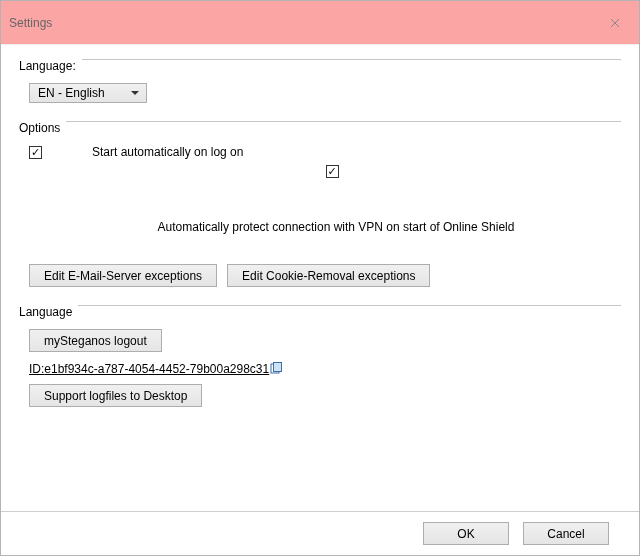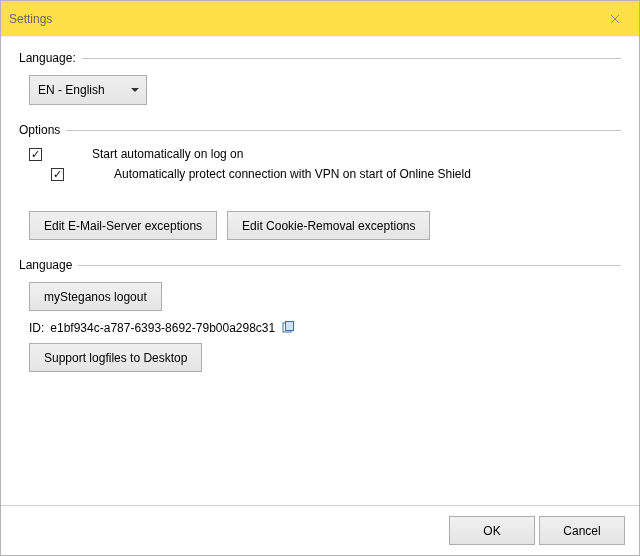--- a/index.html
+++ b/index.html
@@ -8,25 +8,25 @@
     font-family: "Segoe UI", Tahoma, sans-serif;
     font-size: 12px;
     color: #000;
     background: #fff;
     width: 640px;
     height: 556px;
     border: 1px solid #b3b3b3;
     position: relative;
   }
   .titlebar {
-    height: 36px;
+    height: 44px;
     display: flex;
     align-items: center;
     padding: 1px 8px;
-    background: #fde047;
+    background: #fca5a5;
     border-bottom: 1px solid #eee;
   }
   .titlebar .title {
     color: #666;
     font-size: 12px;
   }
   .titlebar .spacer { flex: 1; }
   .close-btn {
     width: 32px;
     height: 20px;
@@ -37,21 +37,20 @@
     cursor: pointer;
   }
   .content {
     padding: 14px 18px 0 18px;
   }
   .group {
     margin-bottom: 18px;
   }
   .group-header {
     display: flex;
-    align-items: center;
     margin-bottom: 10px;
   }
   .group-header .label {
     font-size: 12px;
     color: #000;
     white-space: nowrap;
     padding-right: 6px;
   }
   .group-header .line {
     flex: 1;
@@ -64,21 +63,21 @@
   .select-wrap {
     display: inline-block;
     position: relative;
   }
   select.win {
     -webkit-appearance: none;
     -moz-appearance: none;
     appearance: none;
     background: linear-gradient(#f0f0f0, #e5e5e5);
     border: 1px solid #adadad;
-    height: 30px;
+    height: 20px;
     font-size: 12px;
     font-family: inherit;
     padding: 0 22px 0 8px;
     min-width: 118px;
     cursor: pointer;
   }
   .select-wrap::after {
     content: "";
     position: absolute;
     right: 8px;
@@ -89,21 +88,21 @@
     border-top: 4px solid #333;
     transform: translateY(-50%);
     pointer-events: none;
   }
   .checkbox-row {
     display: flex;
     align-items: center;
     margin-bottom: 6px;
     gap: 42px;
   }
-  .checkbox-row.indent { padding-left: 22px; }
+  .checkbox-row.indent { padding-left: 22px; flex-direction: column; }
   .checkbox {
     width: 13px;
     height: 13px;
     border: 1px solid #333;
     background: #fff;
     margin-right: 8px;
     display: inline-flex;
     align-items: center;
     justify-content: center;
     cursor: pointer;
@@ -111,53 +110,53 @@
   }
   .checkbox.checked::after {
     content: "✓";
     font-size: 11px;
     line-height: 11px;
     color: #000;
   }
   .btn {
     background: linear-gradient(#f0f0f0, #e5e5e5);
     border: 1px solid #adadad;
-    height: 29px;
+    height: 23px;
     font-size: 12px;
     font-family: inherit;
     padding: 0 14px;
     cursor: pointer;
     display: inline-flex;
     align-items: center;
     justify-content: center;
   }
   .btn-row { display: flex; gap: 10px; }
   .id-row {
     display: flex;
     align-items: center;
-    gap: 6px;
     margin: 10px 0 8px 0;
     font-size: 12px;
+    text-decoration: underline;
   }
   .copy-icon {
     width: 14px; height: 14px;
     display: inline-flex;
     align-items: center;
     justify-content: center;
     cursor: pointer;
   }
   .footer {
     position: absolute;
     left: 0; right: 0; bottom: 0;
     border-top: 1px solid #d0d0d0;
     background: #fff;
-    padding: 10px 14px;
+    padding: 10px 30px;
     display: flex;
     justify-content: flex-end;
-    gap: 4px;
+    gap: 14px;
   }
   .footer .btn { min-width: 86px; }
 </style>
 </head>
 <body>
 
 <div class="titlebar">
   <span class="title">Settings</span>
   <span class="spacer"></span>
   <span class="close-btn">
@@ -213,21 +212,21 @@
 
   <div class="group">
     <div class="group-header">
       <span class="label">Language</span>
       <span class="line"></span>
     </div>
     <div class="group-body">
       <button class="btn">mySteganos logout</button>
       <div class="id-row">
         <span>ID:</span>
-        <span>e1bf934c-a787-6393-8692-79b00a298c31</span>
+        <span>e1bf934c-a787-4054-4452-79b00a298c31</span>
         <span class="copy-icon">
           <svg width="14" height="14" viewBox="0 0 14 14">
             <rect x="2" y="2" width="8" height="9" fill="#fff" stroke="#3a6ea5" stroke-width="1"></rect>
             <rect x="4.5" y="0.5" width="8" height="9" fill="#cfe3f7" stroke="#3a6ea5" stroke-width="1"></rect>
           </svg>
         </span>
       </div>
       <button class="btn">Support logfiles to Desktop</button>
     </div>
   </div>

